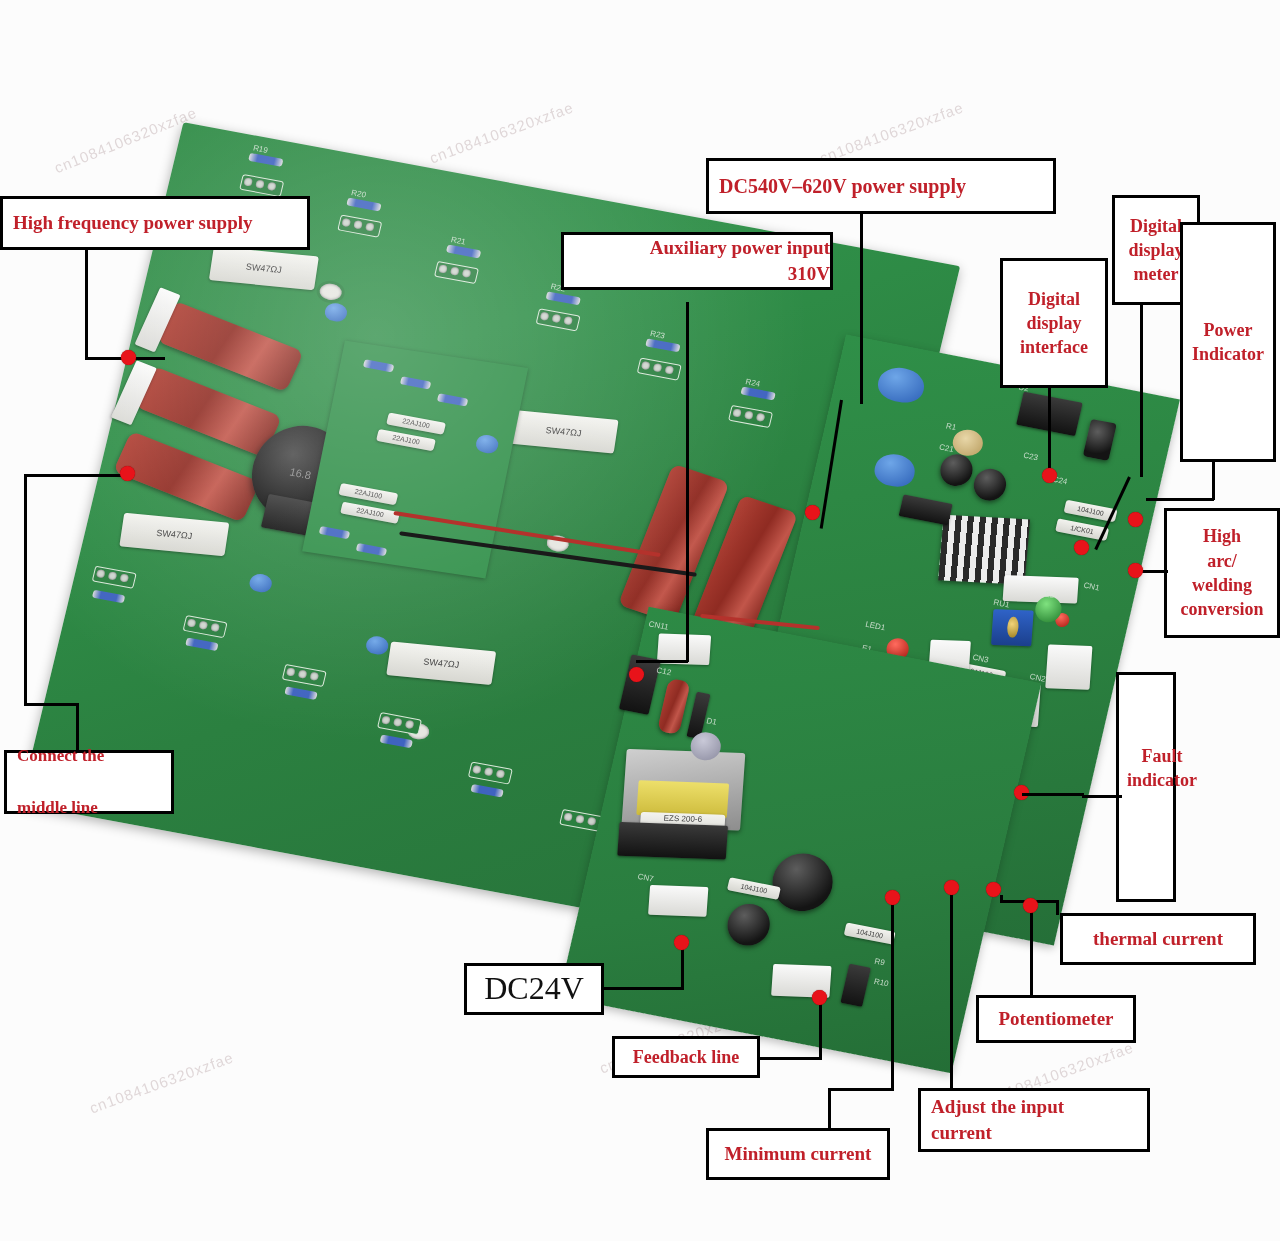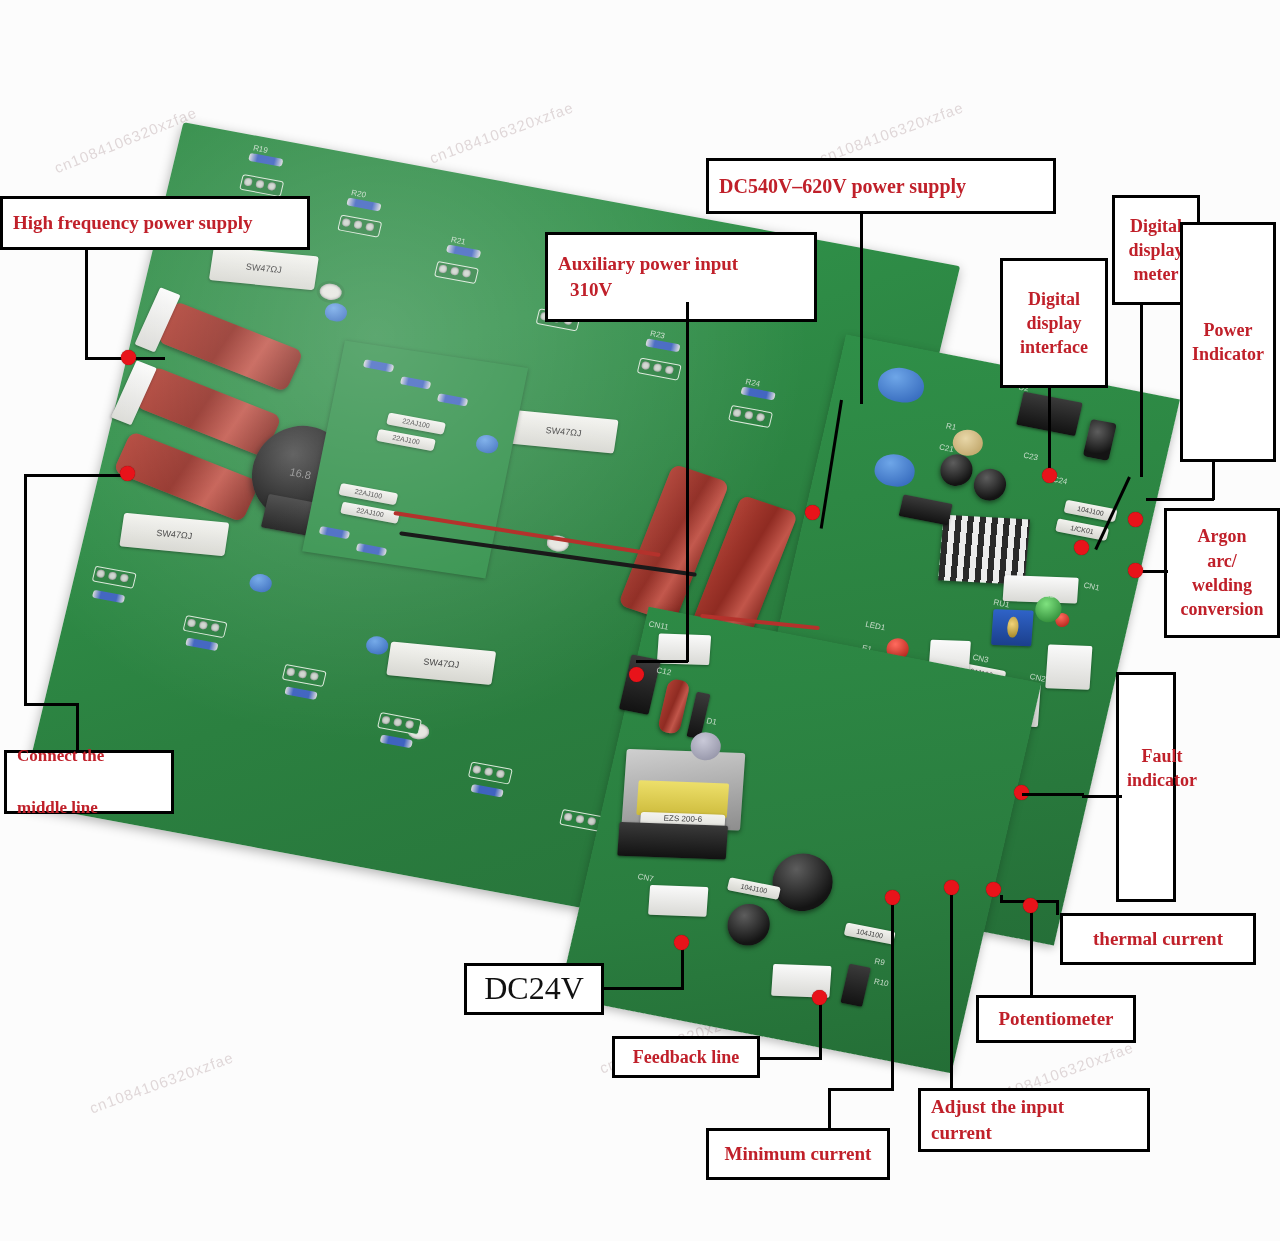--- a/index.html
+++ b/index.html
@@ -348,21 +348,21 @@
   <div class="box vert padl" style="left:4px;top:750px;width:170px;height:64px;font-size:17px;align-items:flex-start;gap:29px;">
       <span>Connect the</span>
       <span>middle line</span>
   </div>
   <div class="lead v" style="left:24px;top:474px;height:230px;"></div>
   <div class="lead h" style="left:24px;top:474px;width:105px;"></div>
   <div class="lead h" style="left:24px;top:703px;width:54px;"></div>
   <div class="lead v" style="left:76px;top:703px;height:48px;"></div>
   <div class="dot" style="left:120px;top:466px;"></div>
 
-  <div class="box vert padl" style="left:545px;top:232px;width:272px;height:90px;font-size:19px;align-items:flex-start;">
+  <div class="box vert padl" style="left:561px;top:232px;width:272px;height:58px;font-size:19px;align-items:flex-end;">
       <span>Auxiliary power input</span>
       <span style="padding-left:12px;">310V</span>
   </div>
   <div class="lead v" style="left:686px;top:302px;height:360px;"></div>
   <div class="dot" style="left:629px;top:667px;"></div>
   <div class="lead h" style="left:636px;top:660px;width:52px;"></div>
 
   <div class="box padl" style="left:706px;top:158px;width:350px;height:56px;font-size:20px;">
       <span>DC540V–620V power supply</span>
   </div>
@@ -389,21 +389,21 @@
 
   <div class="box vert" style="left:1180px;top:222px;width:96px;height:240px;font-size:18px;">
       <span>Power</span>
       <span>Indicator</span>
   </div>
   <div class="lead v" style="left:1212px;top:462px;height:38px;"></div>
   <div class="lead h" style="left:1146px;top:498px;width:68px;"></div>
   <div class="dot" style="left:1128px;top:512px;"></div>
 
   <div class="box vert" style="left:1164px;top:508px;width:116px;height:130px;font-size:18px;border-left-width:3px;">
-      <span>Argon</span>
+      <span>High</span>
       <span>arc/</span>
       <span>welding</span>
       <span>conversion</span>
   </div>
   <div class="lead h" style="left:1140px;top:570px;width:28px;"></div>
   <div class="dot" style="left:1128px;top:563px;"></div>
 
   <div class="box vert" style="left:1116px;top:672px;width:60px;height:230px;font-size:18px;"></div>
   <div class="box vert" style="left:1112px;top:738px;width:100px;height:60px;font-size:18px;border:none;background:transparent;">
       <span>Fault</span>

